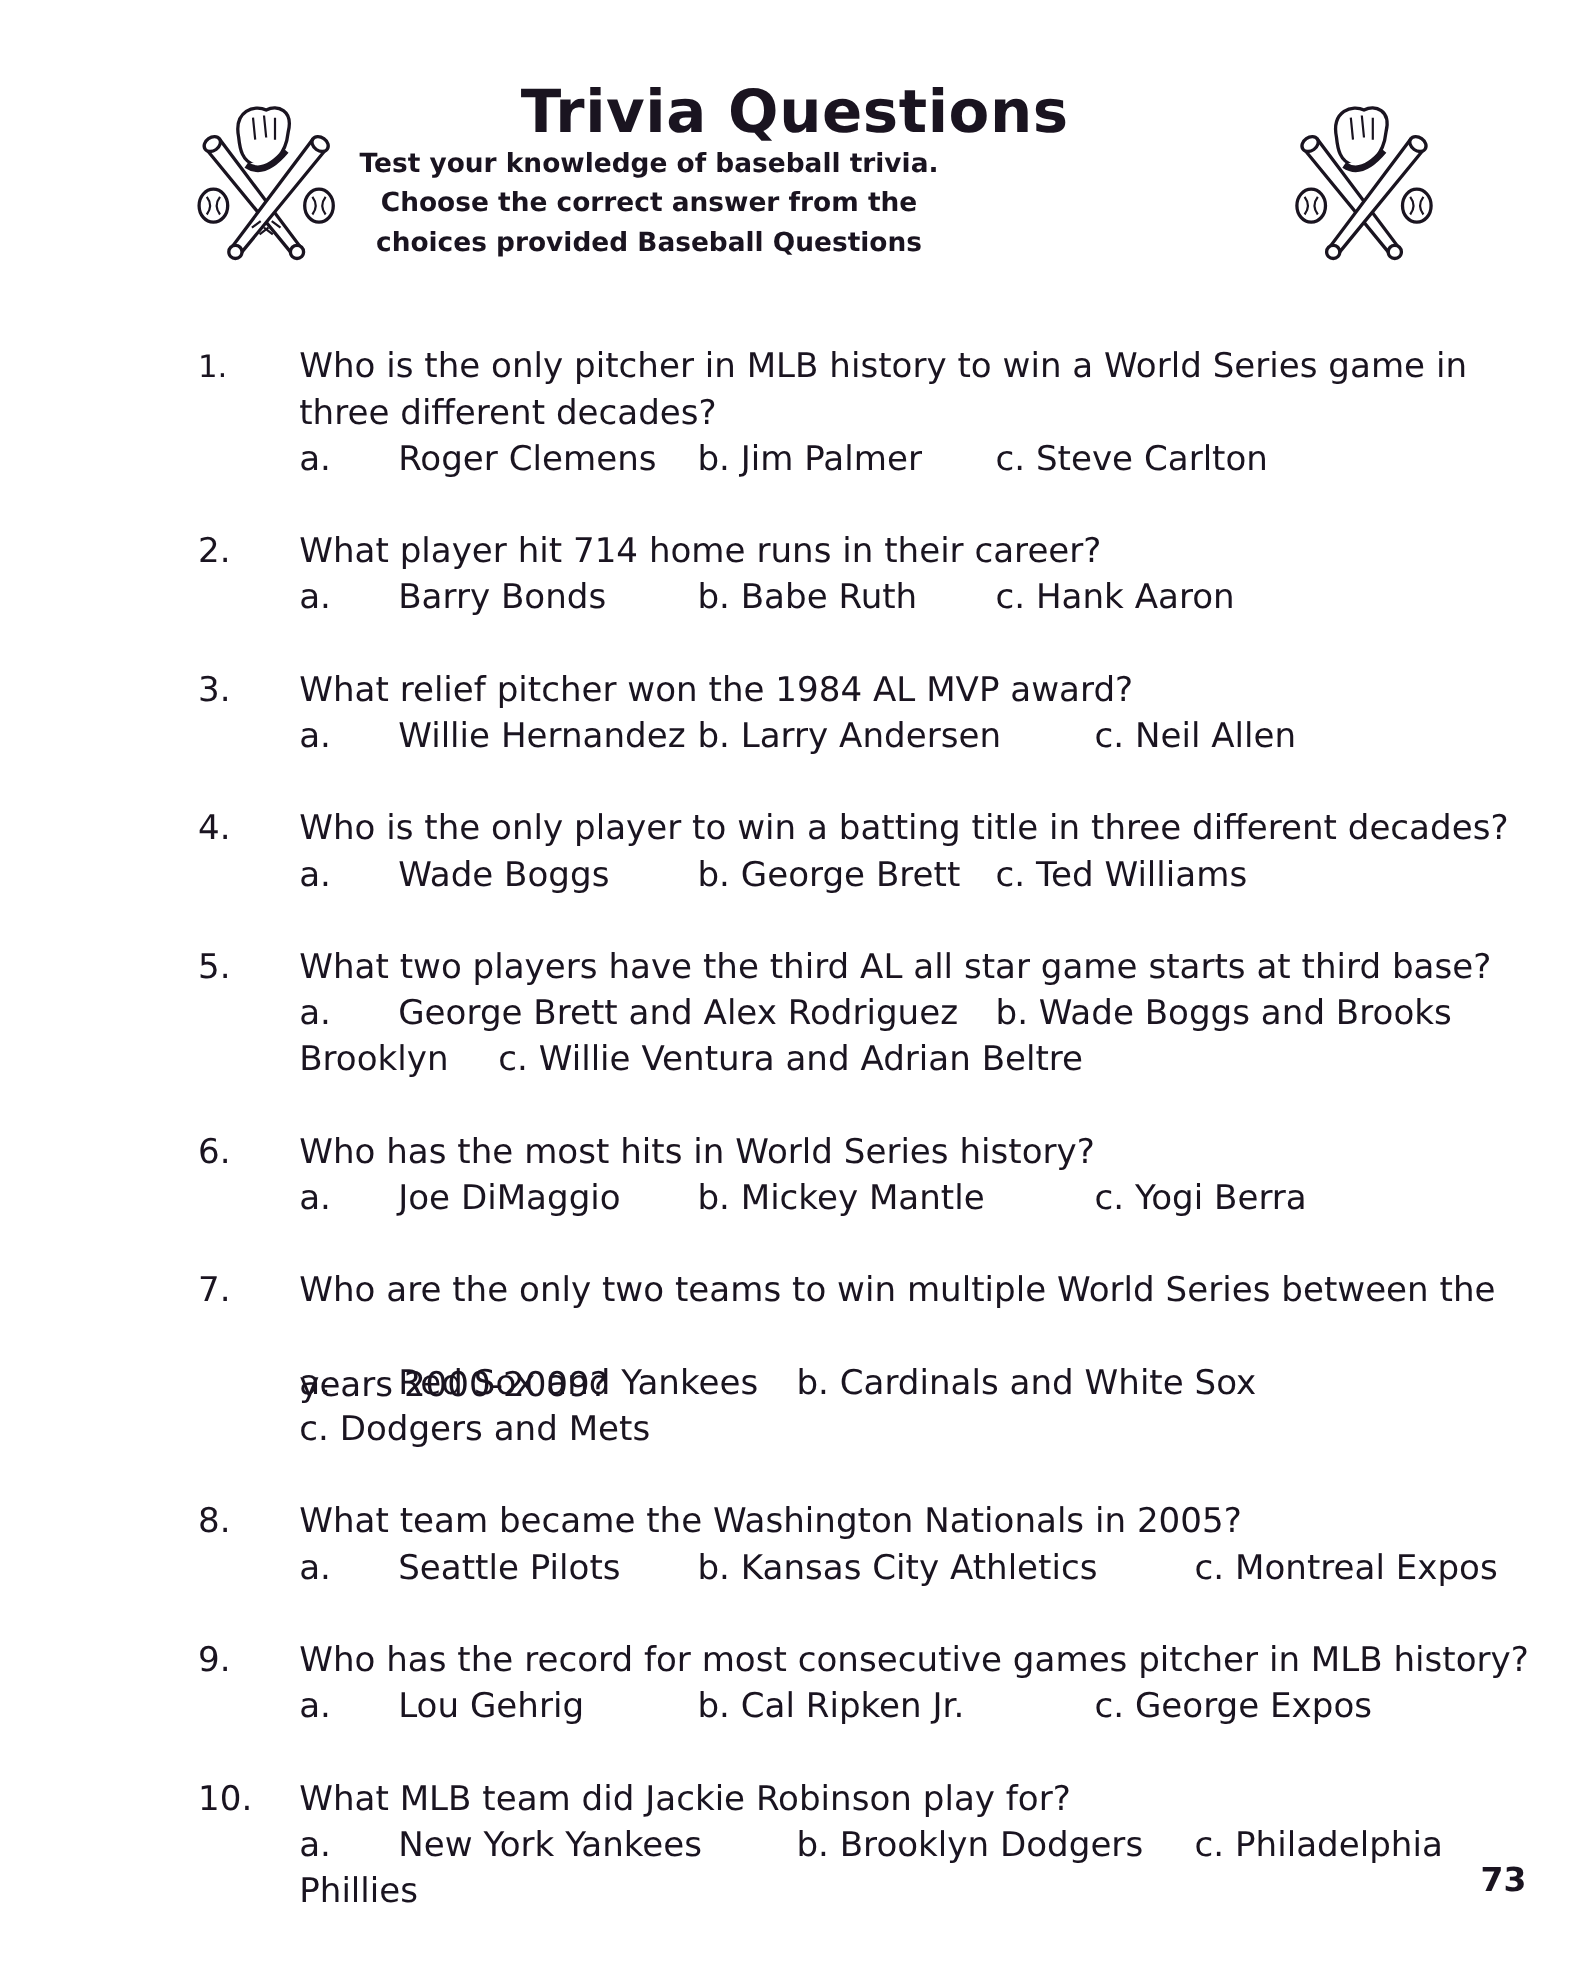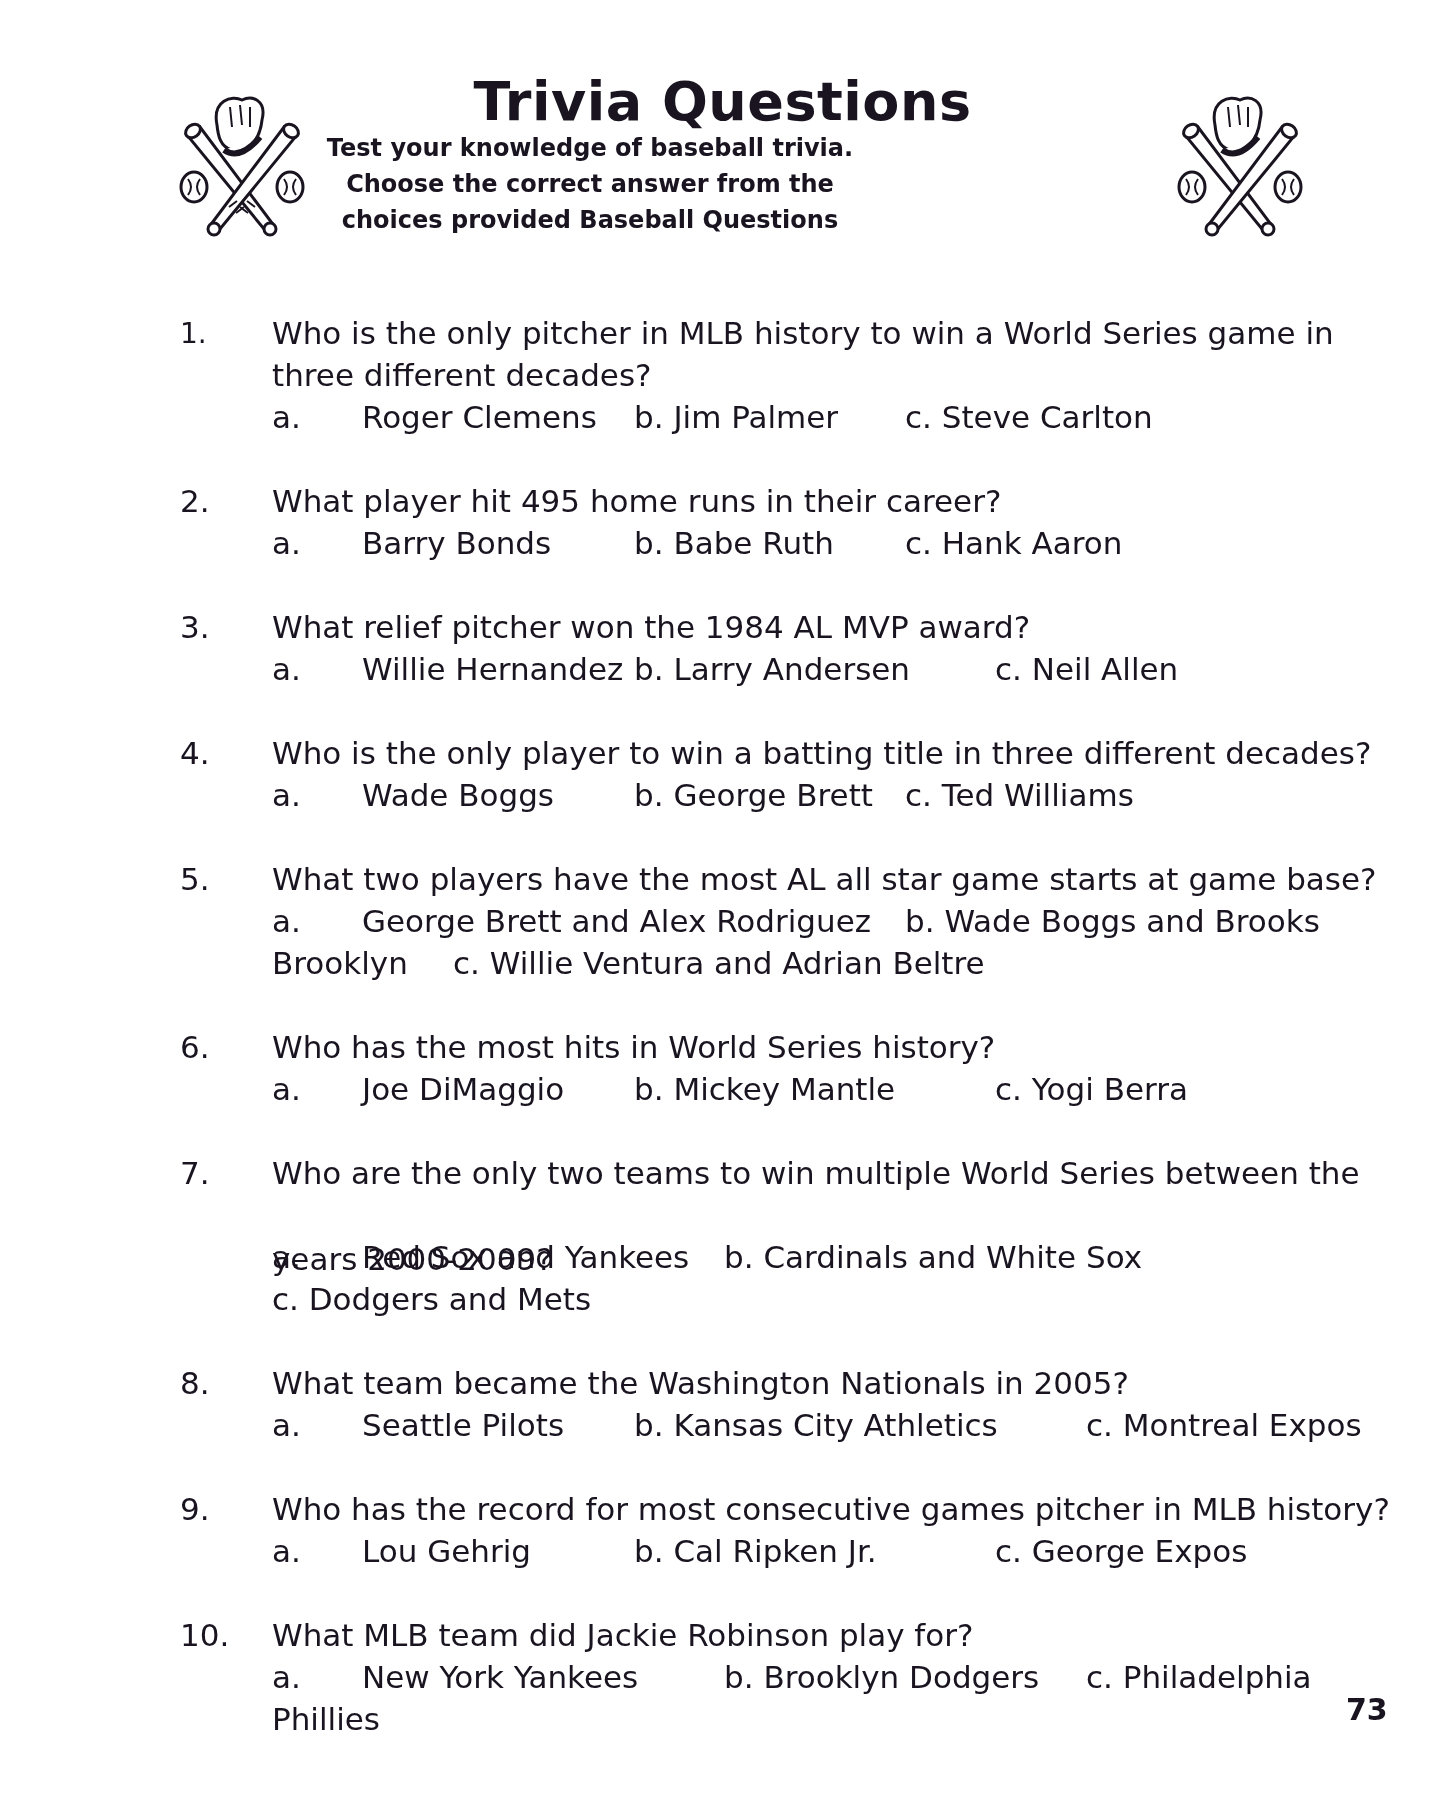--- a/index.html
+++ b/index.html
@@ -66,21 +66,21 @@
   <div class="abs q" style="left:272px; top:312px">Who is the only pitcher in MLB history to win a World Series game in</div>
   <div class="abs q" style="left:272px; top:354px">three  different decades?</div>
   <div class="abs q" style="left:272px; top:396px">a.</div>
   <div class="abs q" style="left:362px; top:396px">Roger Clemens</div>
   <div class="abs q" style="left:634px; top:396px">b. Jim Palmer</div>
   <div class="abs q" style="left:905px; top:396px">c. Steve Carlton</div>
 </div>
 
 <div>
   <div class="abs q" style="left:180px; top:480px">2.</div>
-  <div class="abs q" style="left:272px; top:480px">What player hit 495 home runs in their career?</div>
+  <div class="abs q" style="left:272px; top:480px">What player hit 714 home runs in their career?</div>
   <div class="abs q" style="left:272px; top:522px">a.</div>
   <div class="abs q" style="left:362px; top:522px">Barry Bonds</div>
   <div class="abs q" style="left:634px; top:522px">b. Babe Ruth</div>
   <div class="abs q" style="left:905px; top:522px">c. Hank Aaron</div>
 </div>
 
 <div>
   <div class="abs q" style="left:180px; top:606px">3.</div>
   <div class="abs q" style="left:272px; top:606px">What relief pitcher won the 1984 AL MVP award?</div>
   <div class="abs q" style="left:272px; top:648px">a.</div>
@@ -93,21 +93,21 @@
   <div class="abs q" style="left:180px; top:732px">4.</div>
   <div class="abs q" style="left:272px; top:732px">Who is the only player to win a batting title in three different decades?</div>
   <div class="abs q" style="left:272px; top:774px">a.</div>
   <div class="abs q" style="left:362px; top:774px">Wade Boggs</div>
   <div class="abs q" style="left:634px; top:774px">b. George Brett</div>
   <div class="abs q" style="left:905px; top:774px">c. Ted Williams</div>
 </div>
 
 <div>
   <div class="abs q" style="left:180px; top:858px">5.</div>
-  <div class="abs q" style="left:272px; top:858px">What two players have the most AL all star game starts at game base?</div>
+  <div class="abs q" style="left:272px; top:858px">What two players have the third AL all star game starts at third base?</div>
   <div class="abs q" style="left:272px; top:900px">a.</div>
   <div class="abs q" style="left:362px; top:900px">George Brett and Alex Rodriguez</div>
   <div class="abs q" style="left:905px; top:900px">b.  Wade Boggs and Brooks</div>
   <div class="abs q" style="left:272px; top:942px">Brooklyn</div>
   <div class="abs q" style="left:453px; top:942px">c. Willie Ventura and Adrian Beltre</div>
 </div>
 
 <div>
   <div class="abs q" style="left:180px; top:1026px">6.</div>
   <div class="abs q" style="left:272px; top:1026px">Who has the most hits in World Series history?</div>

